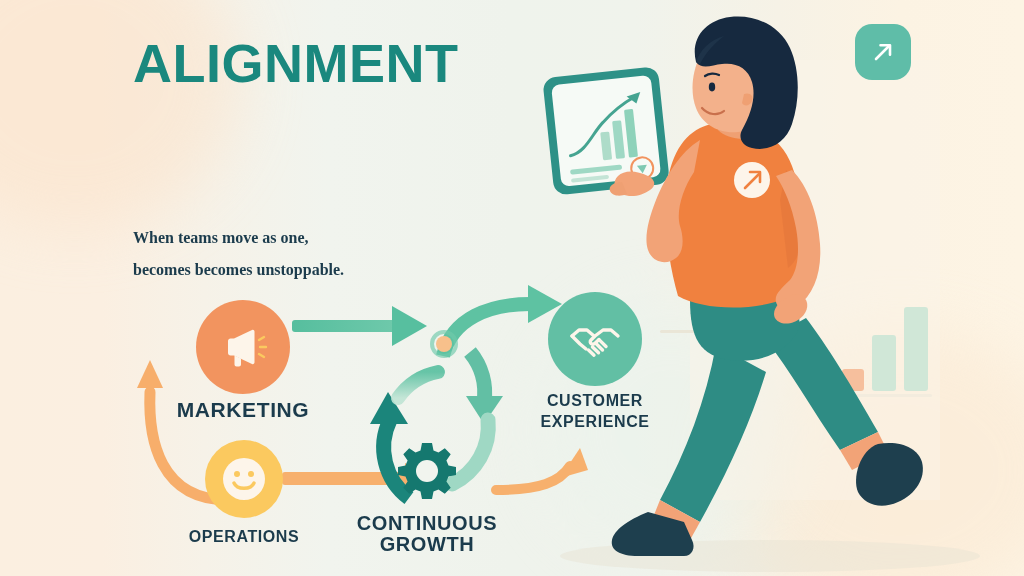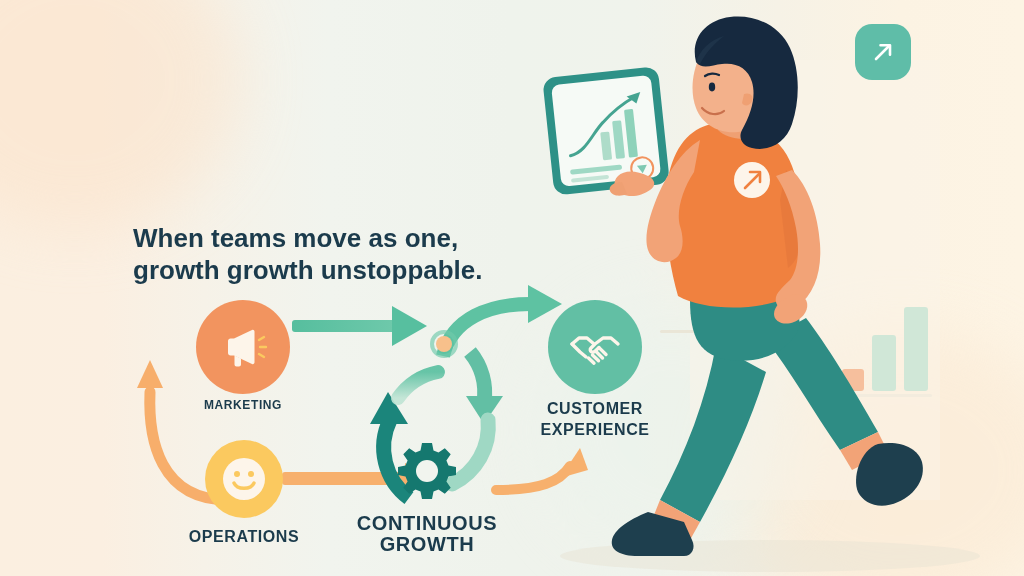--- a/index.html
+++ b/index.html
@@ -31,21 +31,21 @@
 
   
   .headline{
     position:absolute;left:133px;top:34px;width:470px;
     font-size:54px;line-height:58px;font-weight:bold;letter-spacing:.5px;
     color:#1A887E;text-transform:uppercase;
   }
   .headline div{white-space:nowrap;}
   .subhead{
     position:absolute;left:133px;top:222px;width:440px;
-    font-size:26px;line-height:32px;font-weight:bold;color:#1B3B4C;
+    font-size:16px;line-height:32px;font-weight:bold;color:#1B3B4C;font-family:Liberation Serif, serif;
   }
 
   
   .corner-badge{
     position:absolute;left:855px;top:24px;width:56px;height:56px;
     background:#5FBDA8;border-radius:17px;
     display:flex;align-items:center;justify-content:center;
   }
 
   
@@ -55,31 +55,31 @@
     position:relative;
   }
   .node .label{
     position:absolute;left:50%;transform:translateX(-50%);
     text-align:center;color:#1B3B4C;font-weight:bold;
     text-transform:uppercase;letter-spacing:.6px;white-space:nowrap;
   }
 
   #node-marketing{left:196px;top:300px;}
   #node-marketing .circle{width:94px;height:94px;background:#F2945F;}
-  #node-marketing .label{top:98px;font-size:12px;text-align:center;}
+  #node-marketing .label{top:98px;font-size:21px;text-align:center;}
 
   #node-operations{left:205px;top:440px;}
   #node-operations .circle{width:78px;height:78px;background:#FBC95F;}
   #node-operations .label{top:88px;font-size:16px;}
 
   #node-growth{left:392px;top:437px;}
   #node-growth .circle{width:70px;height:70px;background:transparent;}
   #node-growth .label{top:76px;font-size:20px;line-height:21px;white-space:normal;width:170px;}
 
-  #node-cx{left:548px;top:300px;}
+  #node-cx{left:548px;top:292px;}
   #node-cx .circle{width:94px;height:94px;background:#62BFA4;}
   #node-cx .label{top:98px;font-size:16px;line-height:21px;white-space:normal;width:180px;}
 
   
   svg.layer{position:absolute;left:0;top:0;width:1024px;height:576px;}
   .flow-layer{z-index:3;}
   .person-layer{z-index:4;}
   .bg-layer{z-index:1;}
   .node{z-index:5;}
   .headline,.subhead,.corner-badge{z-index:6;}
@@ -103,25 +103,26 @@
     </g>
 
     <rect x="690" y="60" width="250" height="440" fill="#FAF4E8" opacity=".45"></rect>
 
     <rect x="660" y="330" width="58" height="3" rx="1.5" fill="#E8E2D2" opacity=".8"></rect>
 
     <ellipse cx="770" cy="556" rx="210" ry="16" fill="#E7E2D2" opacity=".45"></ellipse>
   </svg>
 
   <div class="headline">
+    <div>ALIGNMENT</div>
   </div>
 
   <div class="subhead">
     <div>When teams move as one,</div>
-    <div>growth growth unstoppable.</div>
+    <div>becomes becomes unstoppable.</div>
   </div>
 
   <div class="corner-badge">
     <svg width="30" height="30" viewBox="0 0 30 30">
       <line x1="8" y1="22" x2="21" y2="9" stroke="#FFFFFF" stroke-width="2.6" stroke-linecap="round"></line>
       <polyline points="12.5,8.2 22,8.2 22,17.8" fill="none" stroke="#FFFFFF" stroke-width="2.6" stroke-linecap="round" stroke-linejoin="round"></polyline>
     </svg>
   </div>
 
   <svg class="layer flow-layer" viewBox="0 0 1024 576">

